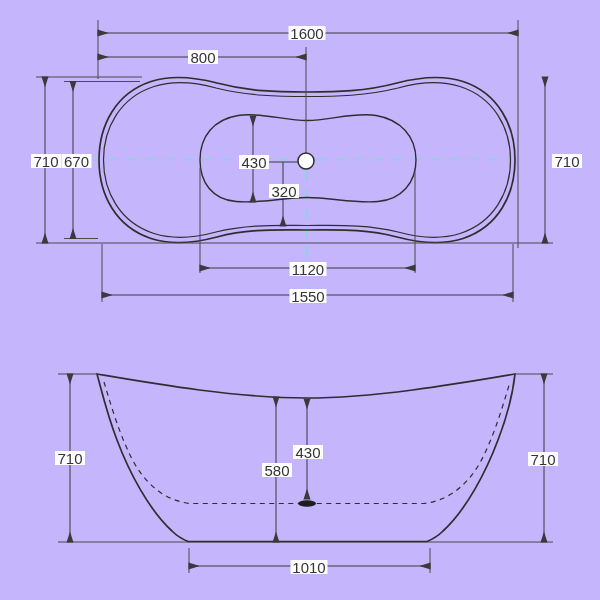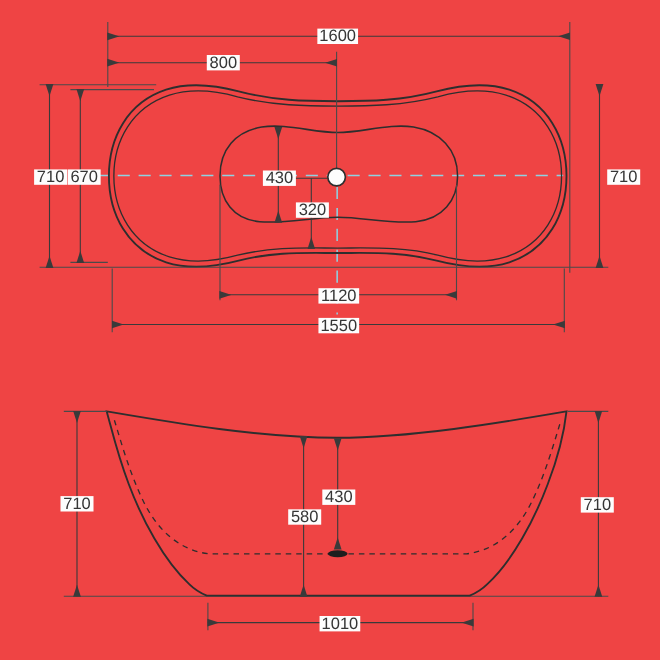--- a/index.html
+++ b/index.html
@@ -1,17 +1,17 @@
 <!DOCTYPE html>
 <html><head>
 <meta charset="utf-8">
 <style>
   html,body{margin:0;padding:0;background:#fcfcfc;}
   body{font-family:"Liberation Sans", sans-serif;}
-  .stage{position:relative;width:600px;height:600px;background:#ef4444;overflow:hidden;}
+  .stage{position:relative;width:600px;height:600px;background:#c4b5fd;overflow:hidden;}
   svg{display:block;}
   .dim-text{font-family:"Liberation Sans", sans-serif;font-size:15px;fill:#353535;}
   .shape{fill:none;stroke:#2e2e2e;}
   .dimline{stroke:#3a3a3a;stroke-width:1;fill:none;}
   .extline{stroke:#4a4a4a;stroke-width:1;fill:none;}
   .centerline{stroke:#8ed2e2;stroke-width:1.4;fill:none;stroke-dasharray:11 8;}
   .labelbg{fill:#fdfdfd;}
 </style>
 </head>
 <body>

